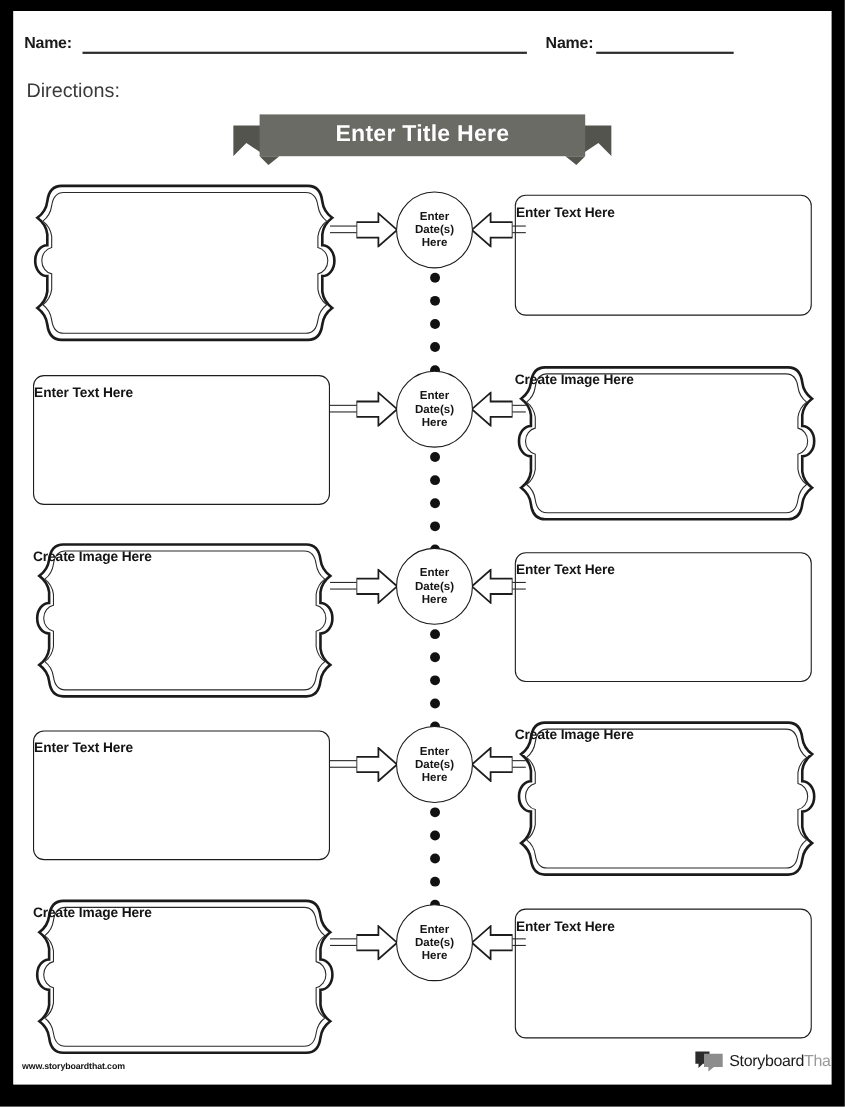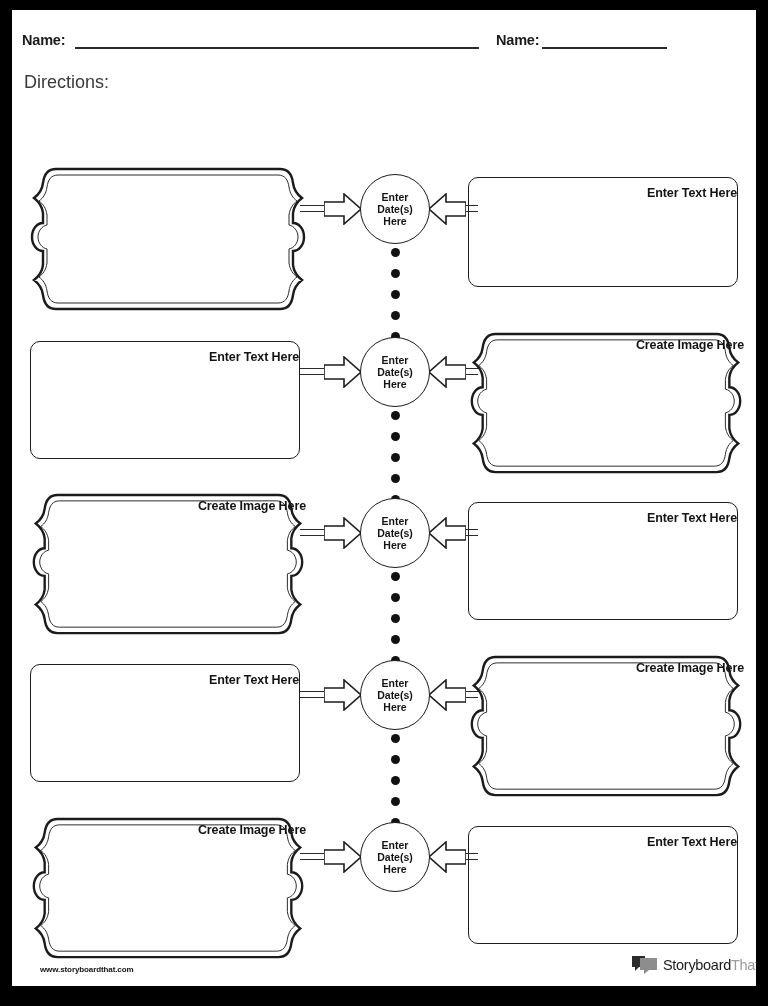--- a/index.html
+++ b/index.html
@@ -95,21 +95,21 @@
   
   .textbox {
     position: relative;
     width: 270px;
     border: 1.6px solid #1d1d1d;
     border-radius: 10px;
     background: #ffffff;
   }
   .box-label {
     width: 100%;
-    text-align: right;
+    text-align: left;
     font-size: 12.5px;
     font-weight: bold;
     color: #141414;
     padding-top: 8px;
     letter-spacing: -0.1px;
   }
 
   
   .ornate { position: relative; width: 276px; }
   .ornate svg { display: block; position: absolute; left: 0; top: 0; }
@@ -162,21 +162,21 @@
   .dot {
     width: 9px; height: 9px;
     border-radius: 50%;
     background: #111111;
     margin: 0 auto 12px auto;
   }
 
   
   .footer-url {
     position: absolute;
-    left: 28px; top: 955px;
+    left: 8px; top: 955px;
     font-size: 8px;
     font-weight: bold;
     color: #131313;
     letter-spacing: -0.1px;
   }
   .logo {
     position: absolute;
     left: 620px; top: 945px;
     display: flex;
     align-items: center;
@@ -194,20 +194,30 @@
 
   <div class="hdr">
     <div class="hdr-name-label">Name:</div>
     <div class="hdr-name-line"></div>
     <div class="hdr-date-label">Name:</div>
     <div class="hdr-date-line"></div>
   </div>
 
   <div class="directions">Directions:</div>
 
+  <div class="ribbon">
+    <svg width="344" height="48" viewBox="0 0 344 48">
+      <path d="M0,12 L30,12 L30,40 L12,28 L0,40 Z" fill="#54544f"></path>
+      <path d="M344,12 L314,12 L314,40 L332,28 L344,40 Z" fill="#54544f"></path>
+      <rect x="24" y="2" width="296" height="38" fill="#6b6b65"></rect>
+      <path d="M24,40 L42,40 L32,48 Z" fill="#54544f"></path>
+      <path d="M320,40 L302,40 L312,48 Z" fill="#54544f"></path>
+    </svg>
+    <div class="ribbon-text">Enter Title Here</div>
+  </div>
 
   <div class="row" style="top:155px;">
     <div class="slot left">
       <div class="ornate" style="height:150px;">
         <svg width="276" height="150" viewBox="0 0 276 150">
           <g fill="none" stroke="#1b1b1b" stroke-width="2.4">
             <path d="M26,4 L250,4 C258,4 262,10 263,18 C264,26 268,30 272,33
                      C268,36 264,40 263,48 L263,58
                      C269,58 274,64 274,72 C274,80 269,86 263,86 L263,100
                      C264,108 268,112 272,115 C268,118 264,122 263,130

